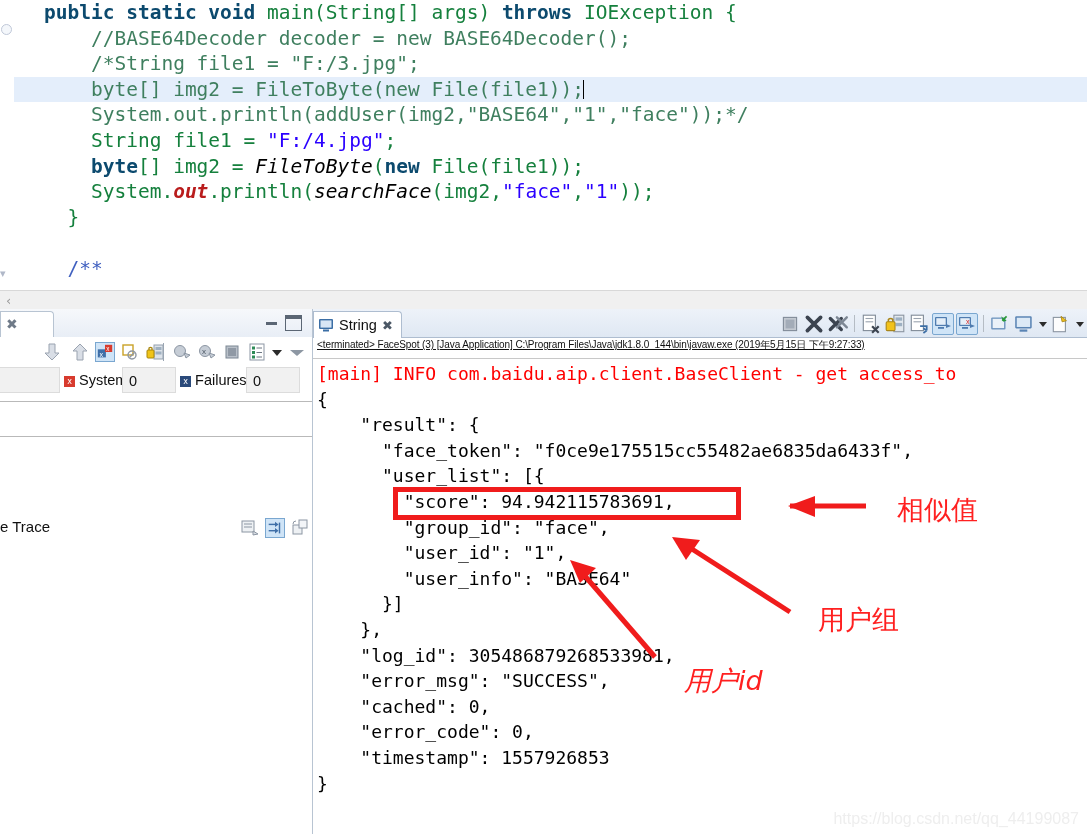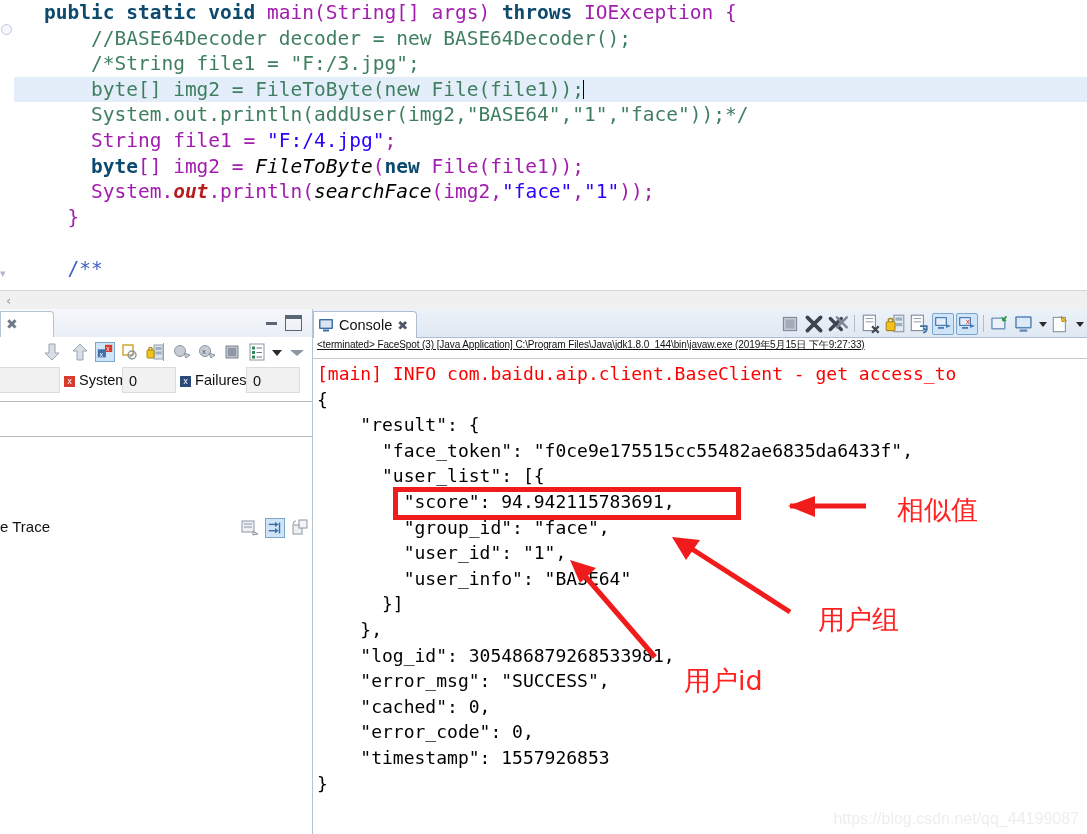--- a/index.html
+++ b/index.html
@@ -35,21 +35,21 @@
     font-family:"DejaVu Sans Mono","Liberation Mono",monospace;
     font-size:19.5px;line-height:25.6px;
     white-space:pre;
     color:#000000;
   }
   .cl{display:block;height:25.6px;padding-left:30px;}
   .cl.hl{background:#e4eefb;}
   .kw{color:#0c4a6e;font-weight:bold;}
   .cmt{color:#3f7f5f;}
   .str{color:#2a00ff;}
-  .plain{color:#a21caf;}
+  .plain{color:#15803d;}
   .ital{font-style:italic;}
   .fld{color:#b91c1c;font-weight:bold;font-style:italic;}
   .jdoc{color:#3f5fbf;}
   .caret{
     display:inline-block;width:0;border-left:1.5px solid #000;
     height:19px;vertical-align:-3px;margin-left:-1px;
   }
 
   
   #editor-hscroll{
@@ -349,21 +349,21 @@
   </div>
 
   <div id="console">
     <div id="console-tabbar">
       <div id="console-tab">
         <svg style="width:16px;height:16px;" viewBox="0 0 16 16">
           <rect x="1" y="2" width="14" height="10" rx="1" fill="#3b6ea5"></rect>
           <rect x="2.5" y="3.4" width="11" height="7.2" fill="#d8e6f5"></rect>
           <rect x="5" y="12.5" width="6" height="2" fill="#3b6ea5"></rect>
         </svg>
-        <span>Console</span>
+        <span>String</span>
         <span class="cons-close">✖</span>
       </div>
 
       <div id="console-toolbar">
         <div class="ct-ico">
           <svg viewBox="0 0 20 20" style="width:100%;height:100%;">
             <rect x="4" y="4" width="12" height="12" fill="#c3c9d1" stroke="#828c99"></rect>
             <rect x="6" y="6" width="8" height="8" fill="#a3acb8"></rect>
           </svg>
         </div>
@@ -470,16 +470,16 @@
     </g>
 
     <g>
       <line x1="655" y1="657" x2="578" y2="568" stroke="#f01c1c" stroke-width="5"></line>
       <polygon points="570,560 596,568 580,583" fill="#f01c1c"></polygon>
     </g>
   </svg>
 
   <div class="ann-text" style="left:897px;top:492px;">相似值</div>
   <div class="ann-text" style="left:803px;top:602px;margin-left:15px;">用户组</div>
-  <div class="ann-text" style="left:684px;top:663px;">用户id</div>
+  <div class="ann-text" style="left:684px;top:663px;font-style:italic;">用户id</div>
 </div>
 
 <div id="watermark">https://blog.csdn.net/qq_44199087</div>
 
 </body></html>

